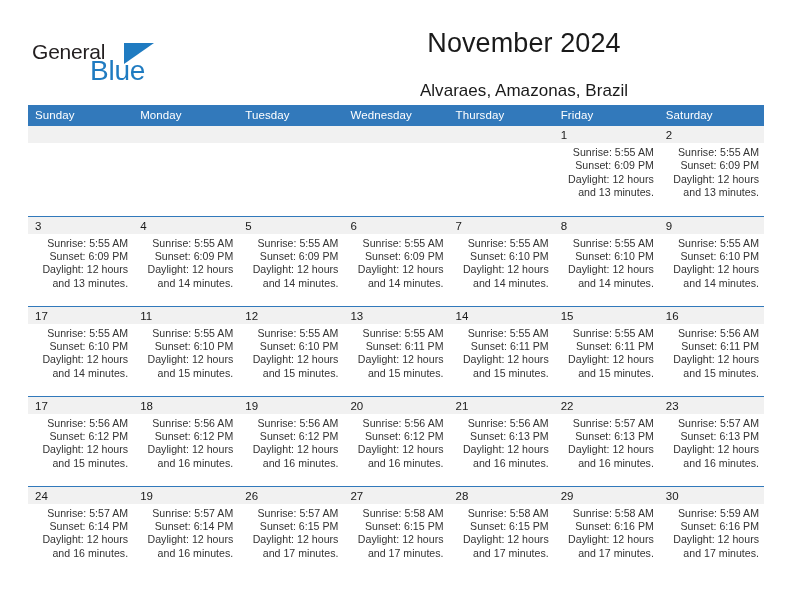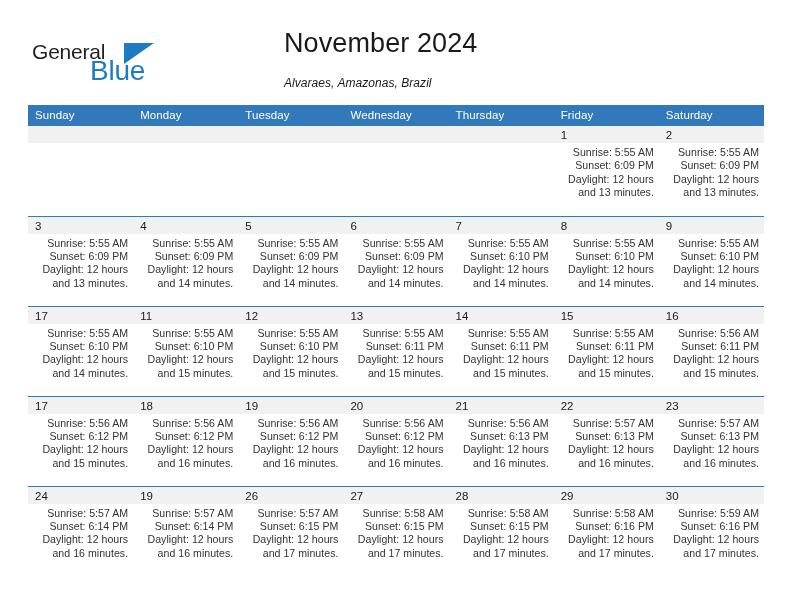--- a/index.html
+++ b/index.html
@@ -48,37 +48,36 @@
     position: absolute;
     left: 96px; top: 3px;
     width: 0; height: 0;
     border-left: 30px solid #1f7bc1;
     border-bottom: 21px solid transparent;
   }
 
   .title-wrap {
     position: absolute;
     right: 0; top: 0;
-    text-align: left;
+    text-align: center;
     width: 480px;
   }
   .title-month {
     font-size: 27px;
     color: #1a1a1a;
     line-height: 34px;
     font-weight: normal;
     letter-spacing: 0.1px;
   }
   .title-loc {
-    font-size: 12px;
+    font-size: 17px;
     color: #1a1a1a;
     line-height: 22px;
-    margin-top: 12px;
+    margin-top: 20px;
     letter-spacing: 0.05px;
-    font-style: italic;
   }
 
   
   .calendar {
     position: absolute;
     left: 28px; top: 105px;
     width: 736px;
   }
   table.cal {
     border-collapse: collapse;

